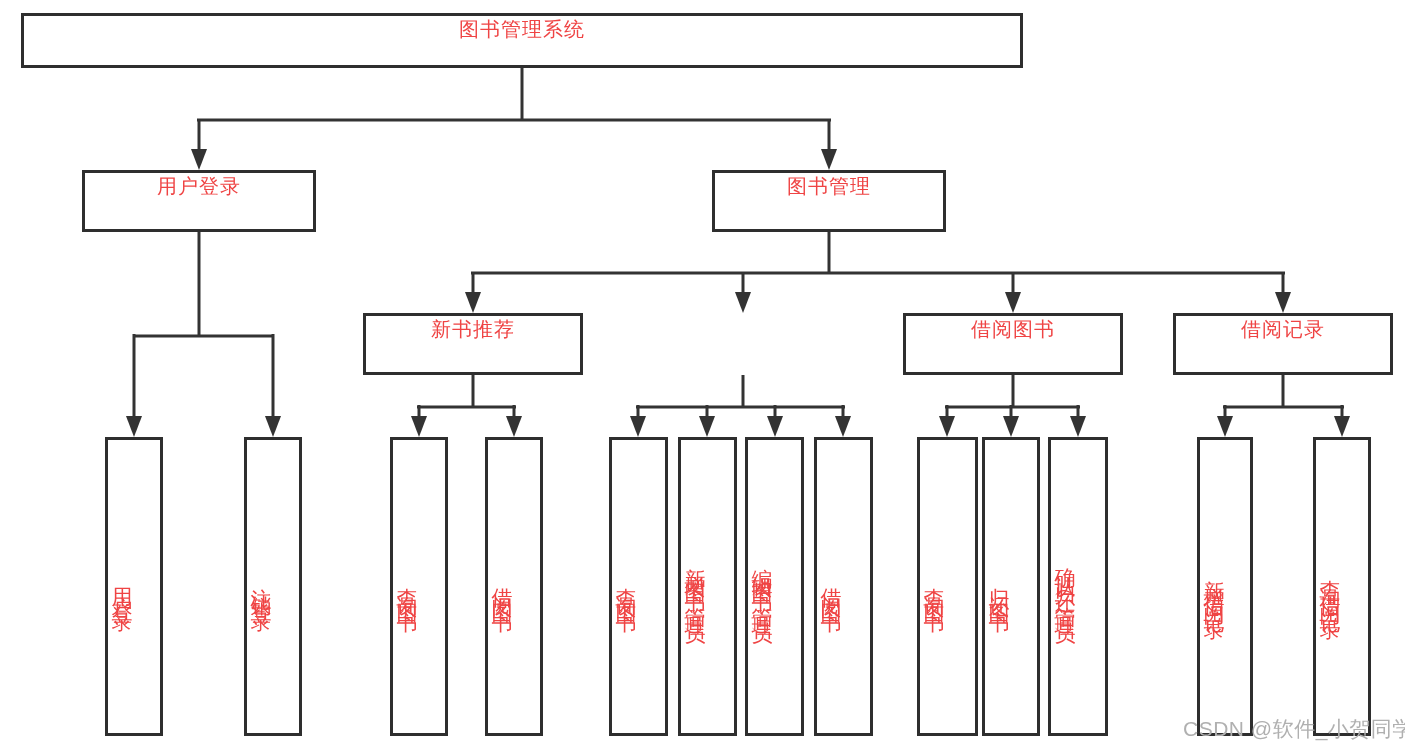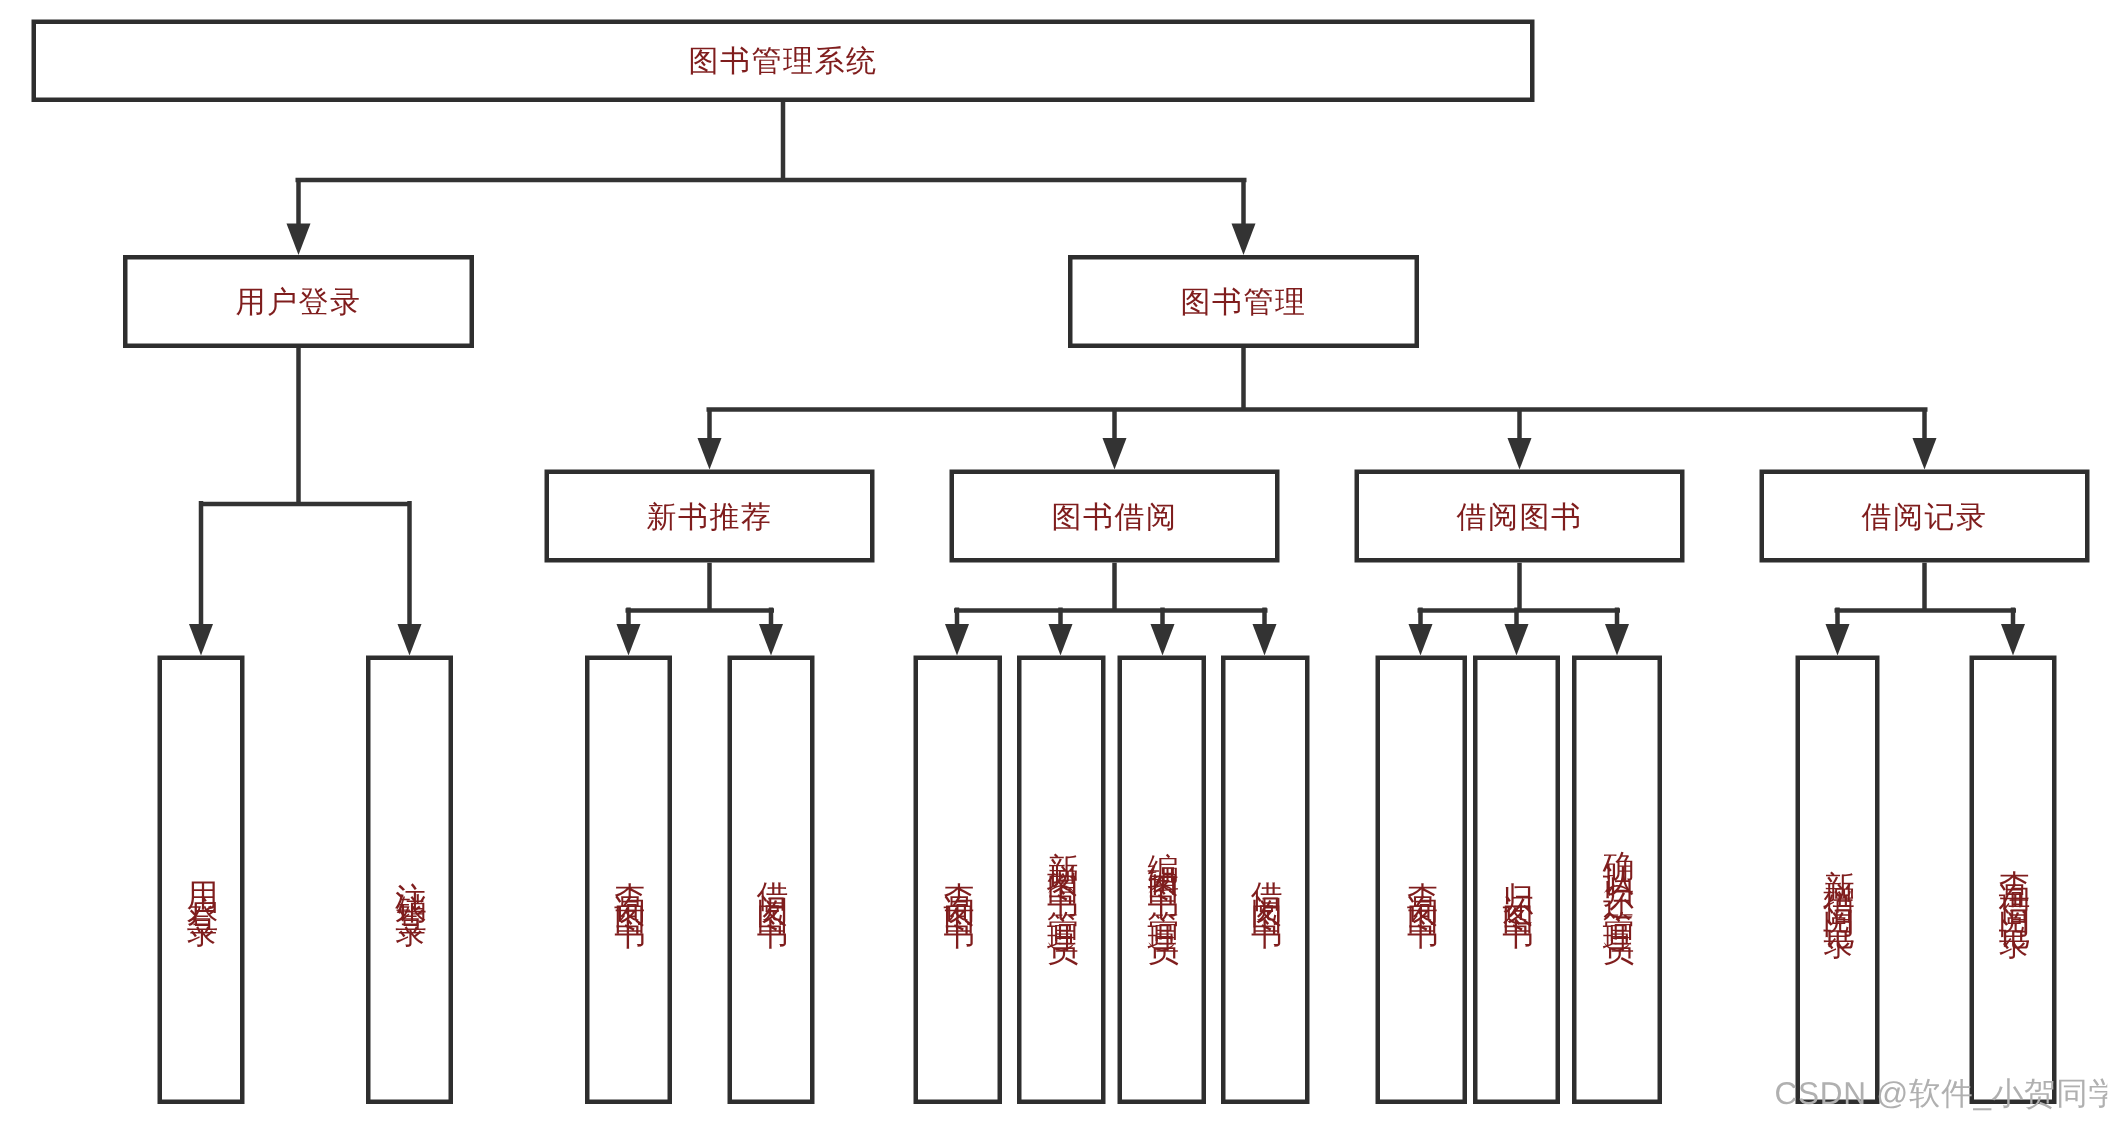--- a/index.html
+++ b/index.html
@@ -16,23 +16,22 @@
     left: 0; top: 0;
     width: 1405px; height: 747px;
     z-index: 1;
   }
   .box {
     position: absolute;
     box-sizing: border-box;
     background: #ffffff;
     border: 3px solid #2e2e2e;
     display: flex;
-    align-items: center;
     justify-content: center;
-    color: #7f1d1d;
+    color: #ef4444;
     z-index: 2;
   }
   .hnode { font-size: 20px; letter-spacing: 1px; }
   .leaf {
     writing-mode: vertical-lr;
     text-orientation: mixed;
     font-size: 21px;
     letter-spacing: 8px;
   }
   .leaf span { white-space: nowrap; }
@@ -150,23 +149,20 @@
   <div class="box hnode" id="n-ulog">
     <span>用户登录</span>
   </div>
   <div class="box hnode" id="n-bmgmt">
     <span>图书管理</span>
   </div>
 
   <div class="box hnode" id="n-nrec">
     <span>新书推荐</span>
   </div>
-  <div class="box hnode" id="n-bbor">
-    <span>图书借阅</span>
-  </div>
   <div class="box hnode" id="n-cbor">
     <span>借阅图书</span>
   </div>
   <div class="box hnode" id="n-brec">
     <span>借阅记录</span>
   </div>
 
   <div class="box leaf" id="l-ul1">
     <span>用户登录</span>
   </div>

